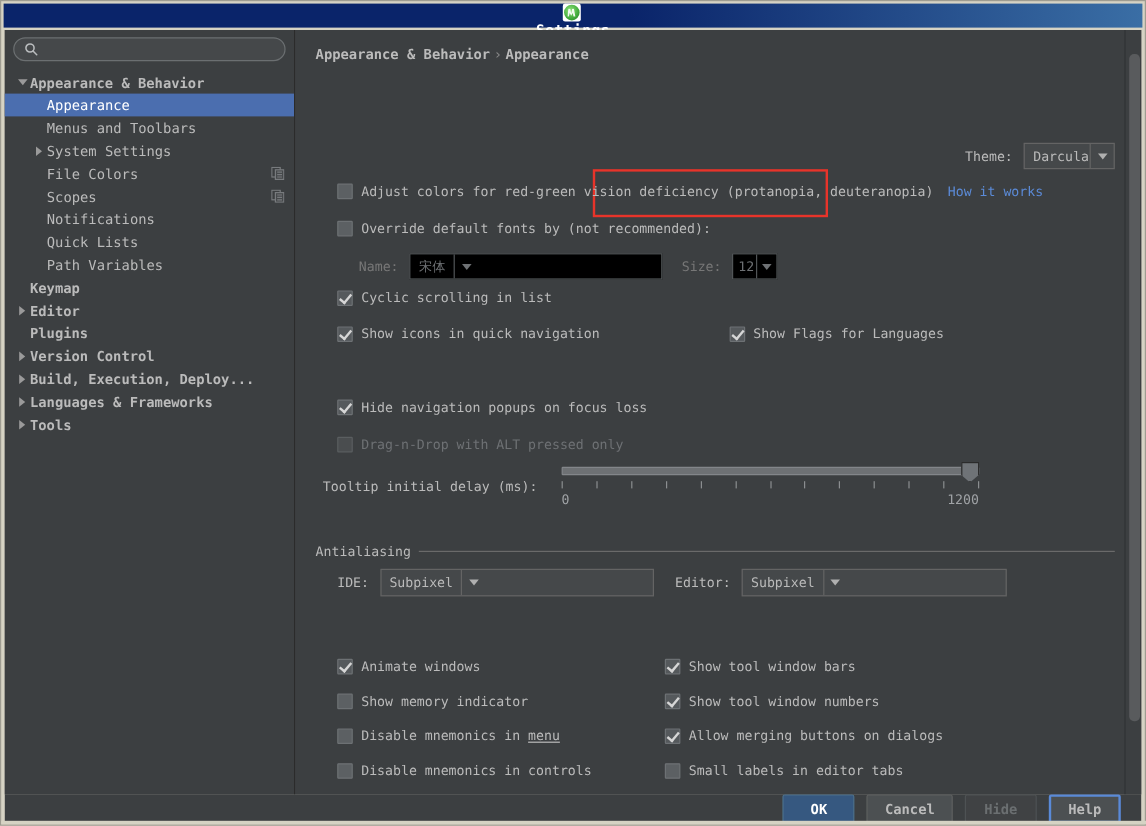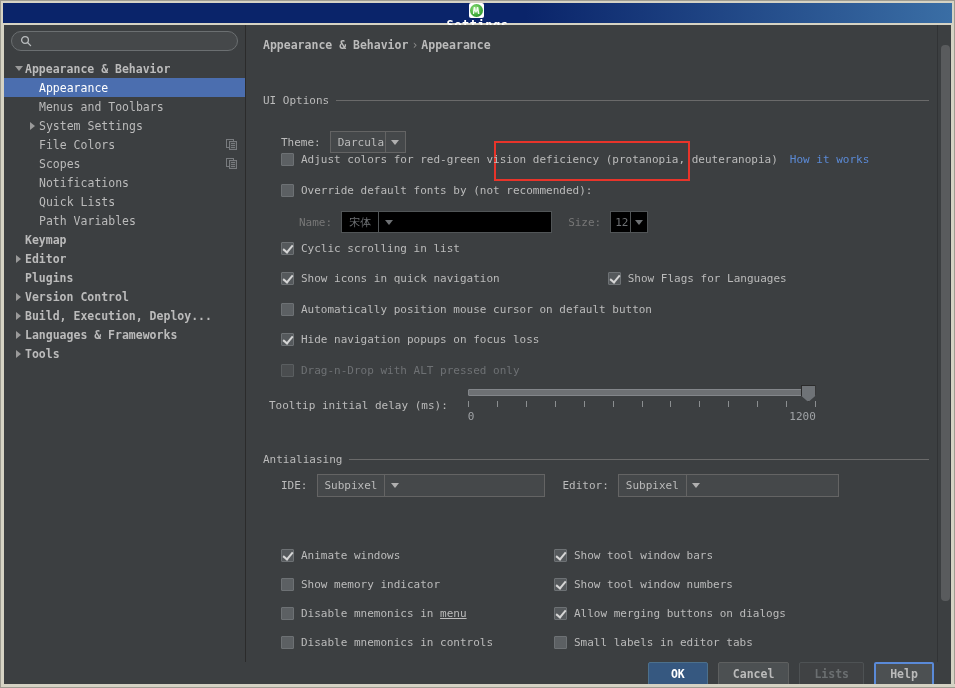--- a/index.html
+++ b/index.html
@@ -590,28 +590,22 @@
     </div>
 
     <div id="main">
 
       <div id="breadcrumb">
         <span>Appearance &amp; Behavior</span><span class="sep">›</span><span>Appearance</span>
       </div>
 
       <div id="panel">
 
-        <div class="section" style="top: 36px;">
-          <div class="section-header">
-            <span class="section-title">UI Options</span>
-            <span class="section-line"></span>
-          </div>
-        </div>
-
-        <div class="section row" style="top: 74px; left: 35px;">
+
+        <div class="section row" style="top: 62px; left: 35px; justify-content: flex-end;">
           <span class="lbl">Theme:</span>
           <div class="combo" style="margin-left: 9px; width: 76px;">
             <span class="combo-value">Darcula</span>
             <span class="combo-arrow">
                 <i></i>
               </span>
           </div>
         </div>
         <div id="theme-highlight" style="left: 248px; top: 84px; width: 196px; height: 40px;"></div>
 
@@ -658,26 +652,20 @@
           <span class="cb checked">
             <span class="box"></span>
             <span class="cbl">Show icons in quick navigation</span>
           </span>
           <span class="cb checked" style="margin-left: 108px;">
             <span class="box"></span>
             <span class="cbl">Show Flags for Languages</span>
           </span>
         </div>
 
-        <div class="section row" style="top: 246px; left: 35px;">
-          <span class="cb">
-            <span class="box"></span>
-            <span class="cbl">Automatically position mouse cursor on default button</span>
-          </span>
-        </div>
 
         <div class="section row" style="top: 276px; left: 35px;">
           <span class="cb checked">
             <span class="box"></span>
             <span class="cbl">Hide navigation popups on focus loss</span>
           </span>
         </div>
 
         <div class="section row" style="top: 307px; left: 35px;">
           <span class="cb disabled">
@@ -796,18 +784,18 @@
       <div id="scroll-track">
         <div id="scroll-thumb"></div>
       </div>
 
     </div>
   </div>
 
   <div id="buttonbar">
     <div class="btn default">OK</div>
     <div class="btn">Cancel</div>
-    <div class="btn disabled">Lists</div>
+    <div class="btn disabled">Hide</div>
     <div class="btn focused">Help</div>
   </div>
 
   <div id="frame-bottom"></div>
 </div>
 
 </body></html>

